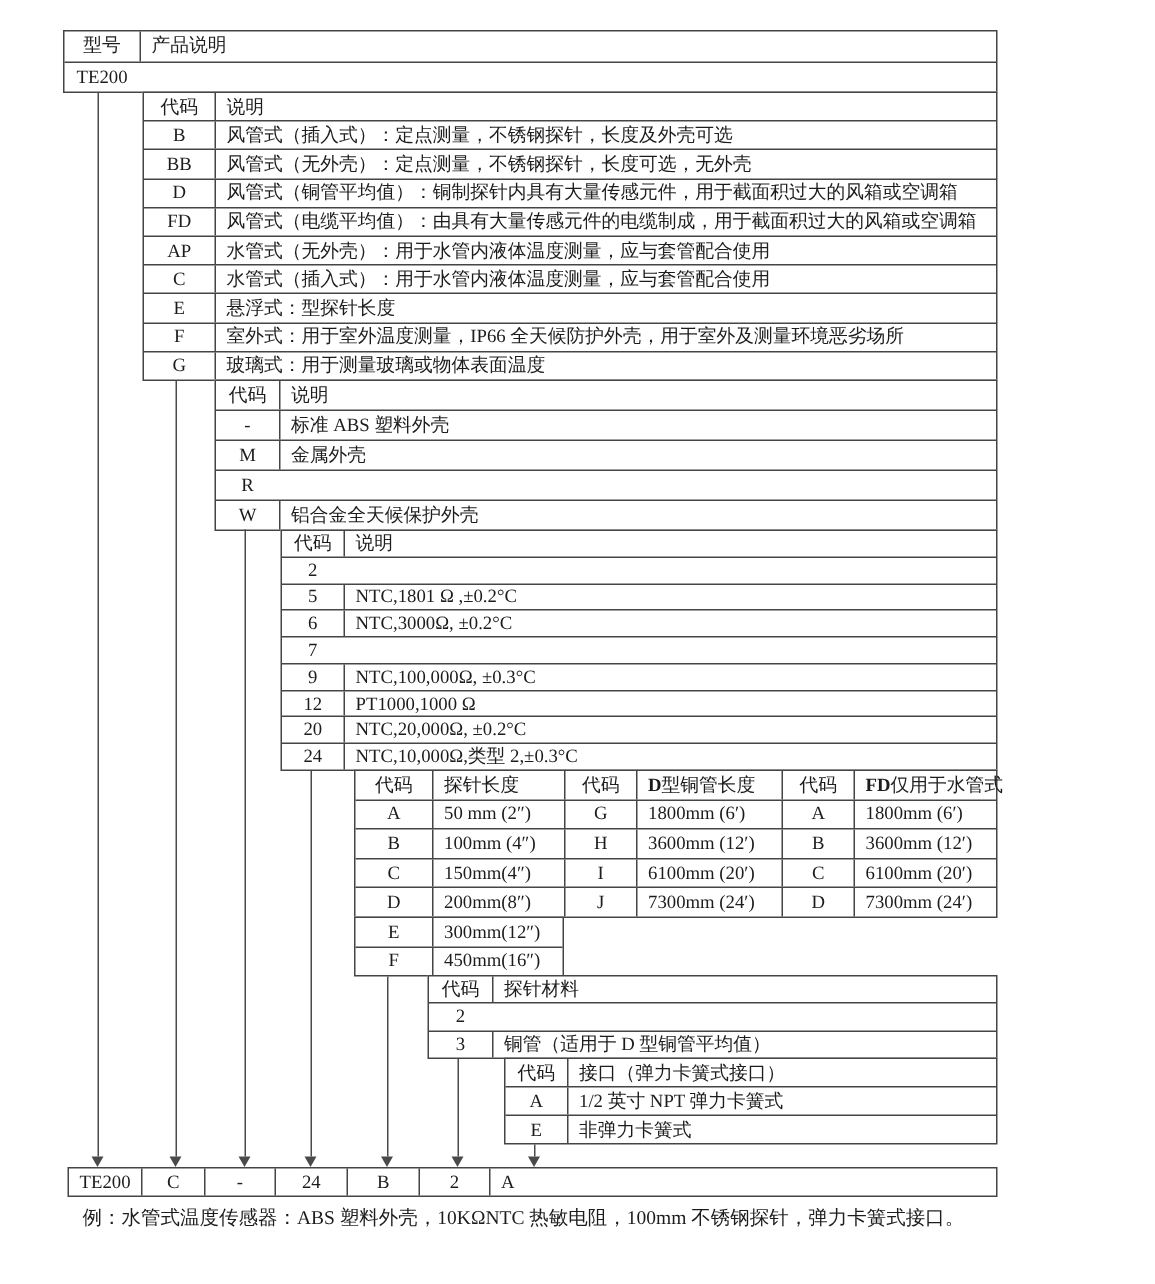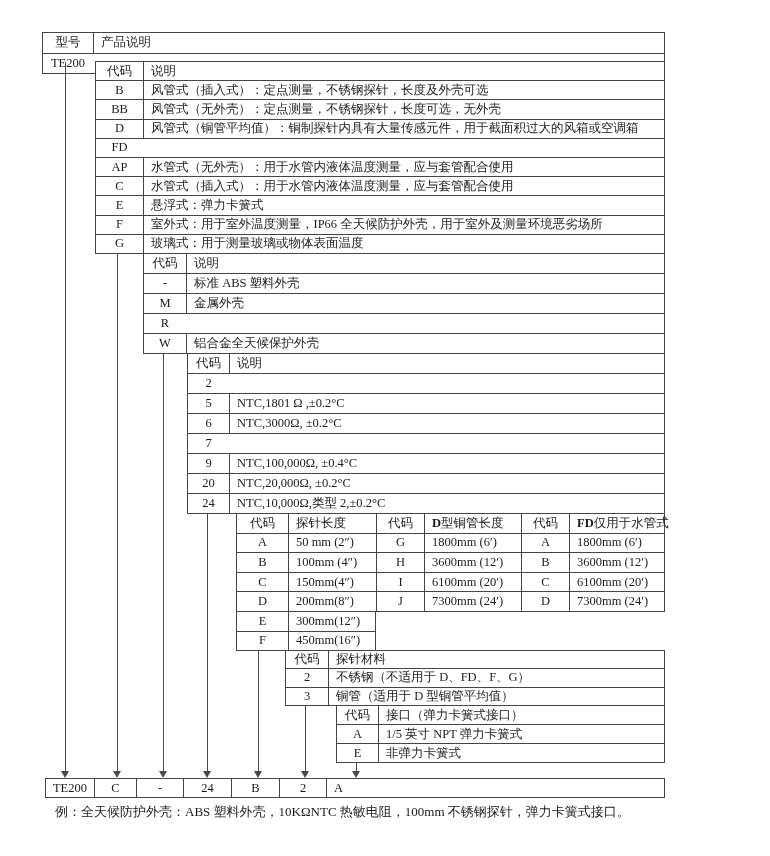--- a/index.html
+++ b/index.html
@@ -19,21 +19,21 @@
   .wC{width:42px;flex:none;}  
   .wD{width:41px;flex:none;}  
   .l1{width:51px;flex:none;} .l2{width:88px;flex:none;text-align:right;} .l3{width:48px;flex:none;}
   .l4{width:97px;flex:none;} .l5{width:48px;flex:none;}
   .wE{width:42px;flex:none;}  
   .wF{width:41px;flex:none;}  
   .e1{width:48px;flex:none;} .e2{width:42px;flex:none;} .e3{width:47px;flex:none;}
   .e4{width:48px;flex:none;} .e5{width:48px;flex:none;} .e6{width:47px;flex:none;}
   .grow{flex:1;}
   
-  #t-model{left:42px;top:20px;width:623px;height:42px;margin-top:12px;}
+  #t-model{left:42px;top:20px;width:623px;height:42px;}
   #t-type{left:95px;top:61px;width:570px;height:193px;}
   #t-housing{left:143px;top:253px;width:522px;height:101px;}
   #t-sensor{left:187px;top:353px;width:478px;height:161px;}
   #t-len{left:236px;top:513px;width:429px;height:99px;}
   #t-len-extra{left:236px;top:611px;width:140px;height:40px;}
   #t-mat{left:285px;top:650px;width:380px;height:56px;}
   #t-fit{left:336px;top:705px;width:329px;height:58px;}
   #t-example{left:45px;top:778px;width:620px;height:20px;}
   #note{position:absolute;left:55px;top:803px;font-size:13px;white-space:nowrap;}
   
@@ -76,32 +76,33 @@
     <div class="row">
         <div class="cell code wB">BB</div>
         <div class="cell grow">风管式（无外壳）：定点测量，不锈钢探针，长度可选，无外壳</div>
       </div>
     <div class="row">
         <div class="cell code wB">D</div>
         <div class="cell grow">风管式（铜管平均值）：铜制探针内具有大量传感元件，用于截面积过大的风箱或空调箱</div>
       </div>
     <div class="row">
         <div class="cell code wB">FD</div>
+        <div class="cell grow">风管式（电缆平均值）：由具有大量传感元件的电缆制成，用于截面积过大的风箱或空调箱</div>
       </div>
     <div class="row">
         <div class="cell code wB">AP</div>
         <div class="cell grow">水管式（无外壳）：用于水管内液体温度测量，应与套管配合使用</div>
       </div>
     <div class="row">
         <div class="cell code wB">C</div>
         <div class="cell grow">水管式（插入式）：用于水管内液体温度测量，应与套管配合使用</div>
       </div>
     <div class="row">
         <div class="cell code wB">E</div>
-        <div class="cell grow">悬浮式：弹力卡簧式</div>
+        <div class="cell grow">悬浮式：型探针长度</div>
       </div>
     <div class="row">
         <div class="cell code wB">F</div>
         <div class="cell grow">室外式：用于室外温度测量，IP66 全天候防护外壳，用于室外及测量环境恶劣场所</div>
       </div>
     <div class="row">
         <div class="cell code wB">G</div>
         <div class="cell grow">玻璃式：用于测量玻璃或物体表面温度</div>
       </div>
   </div>
@@ -142,29 +143,33 @@
       </div>
     <div class="row">
         <div class="cell code wD">6</div>
         <div class="cell grow">NTC,3000Ω, ±0.2°C</div>
       </div>
     <div class="row">
         <div class="cell code wD">7</div>
       </div>
     <div class="row">
         <div class="cell code wD">9</div>
-        <div class="cell grow">NTC,100,000Ω, ±0.4°C</div>
+        <div class="cell grow">NTC,100,000Ω, ±0.3°C</div>
+      </div>
+    <div class="row">
+        <div class="cell code wD">12</div>
+        <div class="cell grow">PT1000,1000 Ω</div>
       </div>
     <div class="row">
         <div class="cell code wD">20</div>
         <div class="cell grow">NTC,20,000Ω, ±0.2°C</div>
       </div>
     <div class="row">
         <div class="cell code wD">24</div>
-        <div class="cell grow">NTC,10,000Ω,类型 2,±0.2°C</div>
+        <div class="cell grow">NTC,10,000Ω,类型 2,±0.3°C</div>
       </div>
   </div>
 
   <div class="blk" id="t-len">
     <div class="row">
       <div class="cell code l1">代码</div>
       <div class="cell l2">探针长度</div>
       <div class="cell code l3">代码</div>
       <div class="cell l4">
           <b>D</b>
@@ -221,36 +226,35 @@
     </div>
   </div>
 
   <div class="blk" id="t-mat">
     <div class="row">
       <div class="cell code wE">代码</div>
       <div class="cell grow">探针材料</div>
     </div>
     <div class="row">
         <div class="cell code wE">2</div>
-        <div class="cell grow">不锈钢（不适用于 D、FD、F、G）</div>
       </div>
     <div class="row">
         <div class="cell code wE">3</div>
         <div class="cell grow">铜管（适用于 D 型铜管平均值）</div>
       </div>
   </div>
 
   <div class="blk" id="t-fit">
     <div class="row">
       <div class="cell code wF">代码</div>
       <div class="cell grow">接口（弹力卡簧式接口）</div>
     </div>
     <div class="row">
         <div class="cell code wF">A</div>
-        <div class="cell grow">1/5 英寸 NPT 弹力卡簧式</div>
+        <div class="cell grow">1/2 英寸 NPT 弹力卡簧式</div>
       </div>
     <div class="row">
         <div class="cell code wF">E</div>
         <div class="cell grow">非弹力卡簧式</div>
       </div>
   </div>
 
   <div class="vline" id="ln1"></div>
   <div class="vline" id="ln2"></div>
   <div class="vline" id="ln3"></div>
@@ -271,15 +275,15 @@
       <div class="cell code e1">TE200</div>
       <div class="cell code e2">C</div>
       <div class="cell code e3">-</div>
       <div class="cell code e4">24</div>
       <div class="cell code e5">B</div>
       <div class="cell code e6">2</div>
       <div class="cell grow">A</div>
     </div>
   </div>
 
-  <div id="note">例：全天候防护外壳：ABS 塑料外壳，10KΩNTC 热敏电阻，100mm 不锈钢探针，弹力卡簧式接口。</div>
+  <div id="note">例：水管式温度传感器：ABS 塑料外壳，10KΩNTC 热敏电阻，100mm 不锈钢探针，弹力卡簧式接口。</div>
 
 </div>
 
 </body></html>

